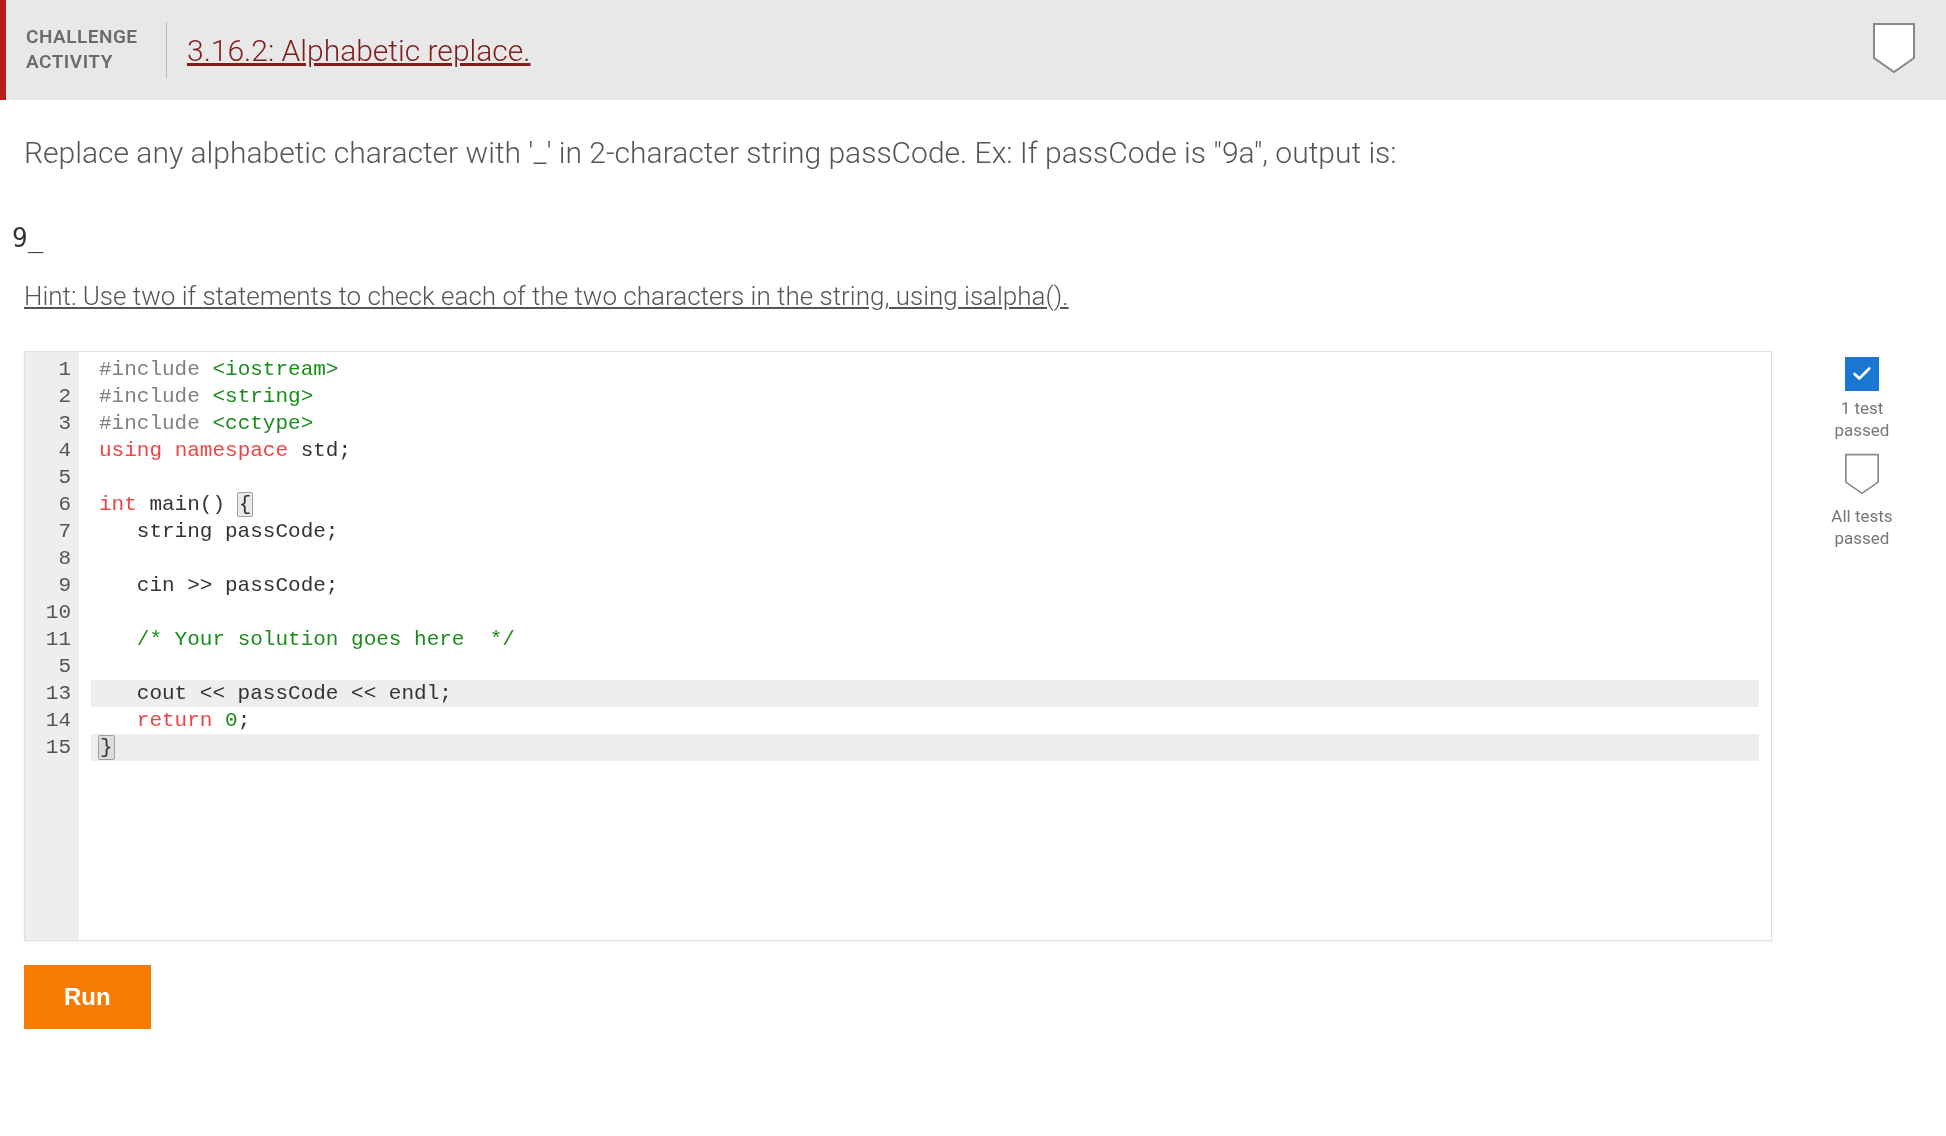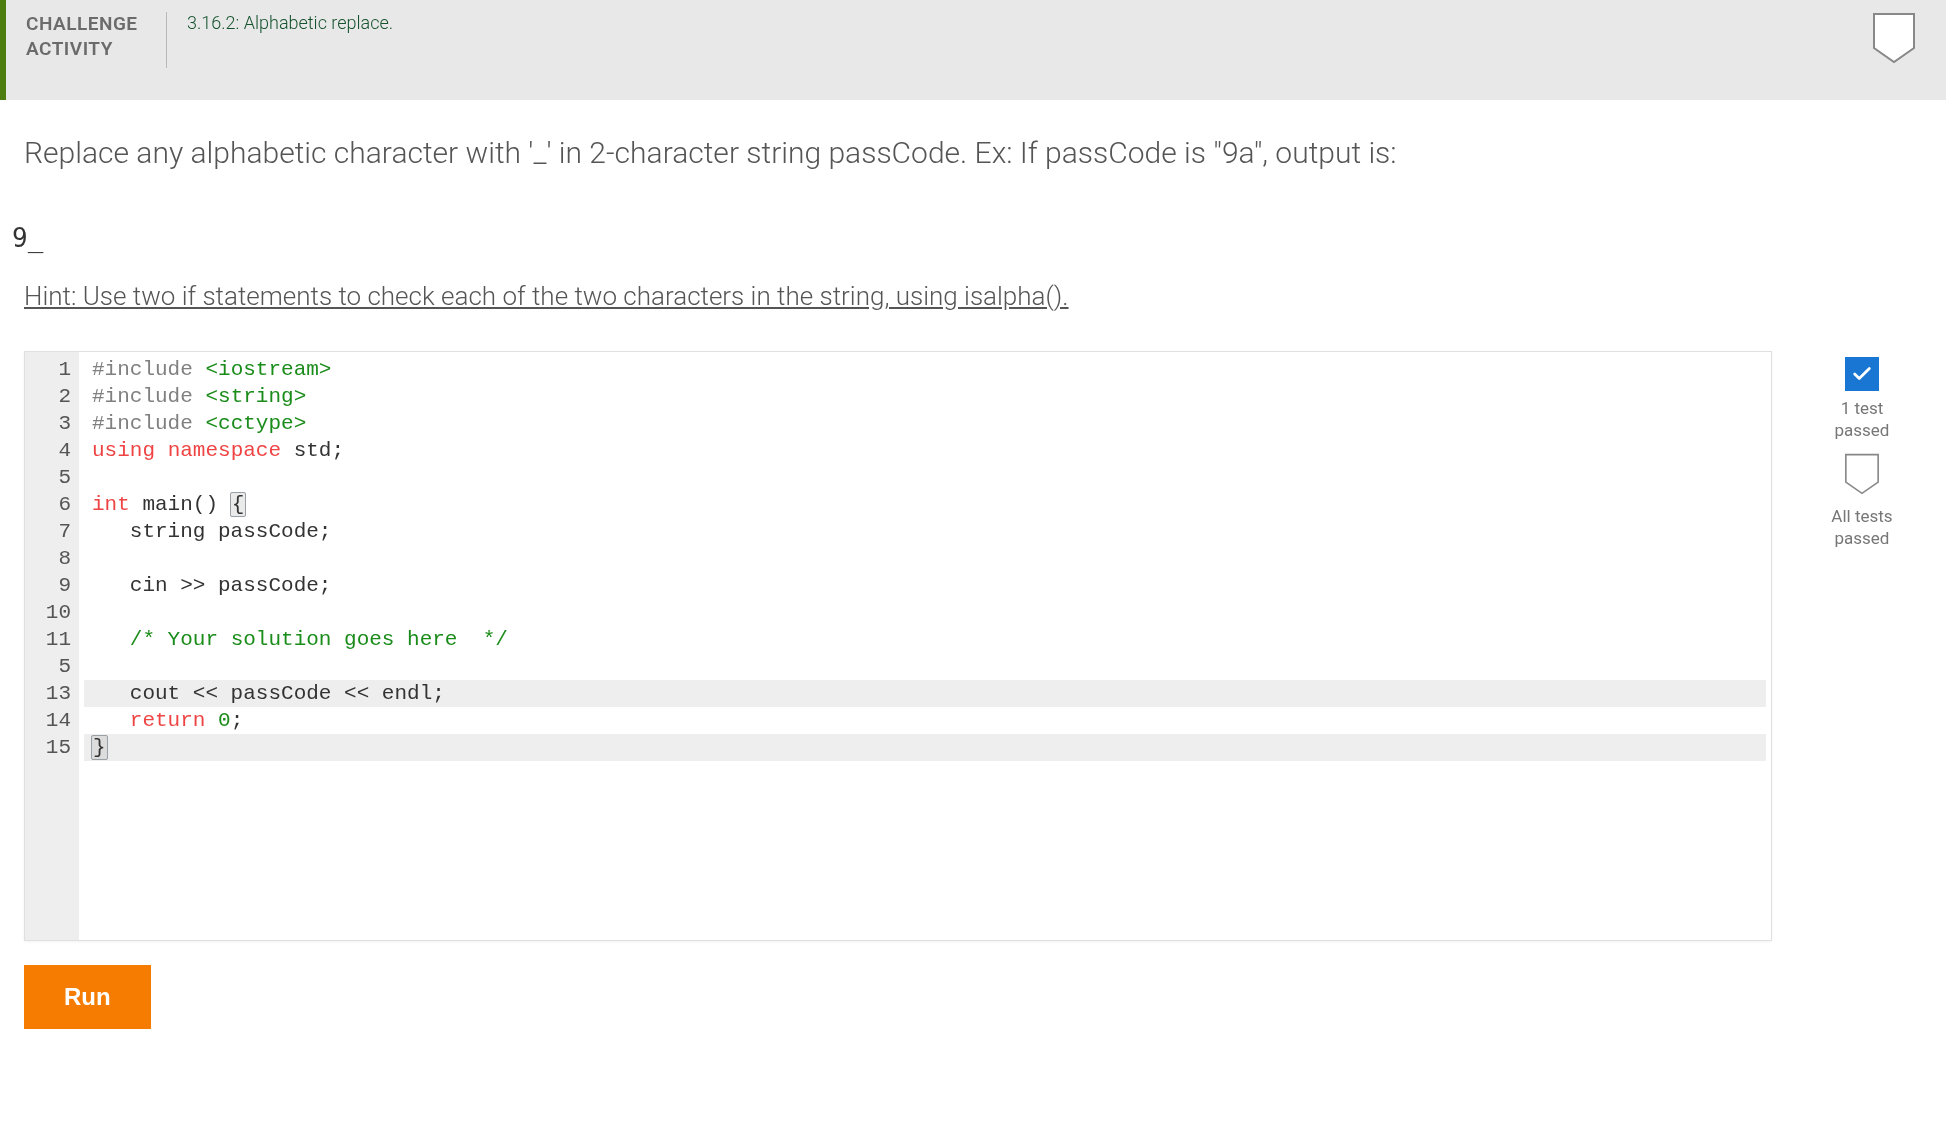--- a/index.html
+++ b/index.html
@@ -7,45 +7,46 @@
     font-family: -apple-system, BlinkMacSystemFont, "Segoe UI", Roboto, "Helvetica Neue", Arial, sans-serif;
     background: #fff;
     color: #333;
   }
   .container {
     width: 1946px;
     padding: 0;
   }
   .header-bar {
     background: #e8e8e8;
-    border-left: 6px solid #4d7c0f;
-    display: flex;
-    align-items: flex-start;
+    border-left: 6px solid #b91c1c;
+    display: flex;
+    align-items: center;
     padding: 12px 20px;
     height: 100px;
   }
   .challenge-label {
     color: #6b6b6b;
     font-size: 19px;
     font-weight: 600;
     letter-spacing: 0.5px;
     line-height: 1.3;
     width: 140px;
     padding-right: 18px;
   }
   .title-divider {
     width: 1px;
     height: 56px;
     background: #b8b8b8;
     margin-right: 20px;
   }
   .challenge-title {
-    font-size: 18px;
+    font-size: 30px;
     font-weight: 300;
-    color: #14532d;
+    color: #7f1d1d;
+    text-decoration: underline;
   }
   .badge-icon {
     margin-left: auto;
     margin-right: 10px;
   }
   .instructions {
     padding: 30px 24px 30px 24px;
     font-size: 30px;
     font-weight: 300;
     color: #555;
@@ -85,21 +86,21 @@
     background: #eeeeee;
     color: #555;
     text-align: right;
     padding: 4px 8px 4px 16px;
     user-select: none;
     min-width: 54px;
   }
   .gutter div { height: 27px; }
   .code-col {
     flex: 1;
-    padding: 4px 5px;
+    padding: 4px 12px;
     white-space: pre;
     position: relative;
   }
   .code-line {
     height: 27px;
     padding-left: 8px;
   }
   .hl-line { background: #eeeeee; }
   .kw  { color: #ef4444; }       
   .pp  { color: #808080; }       

